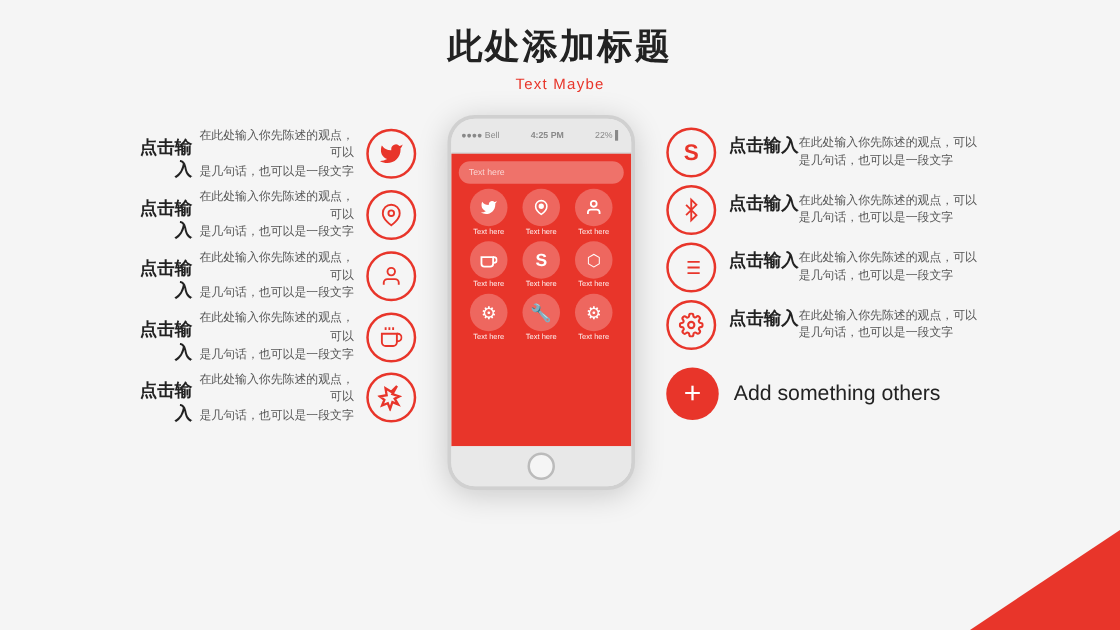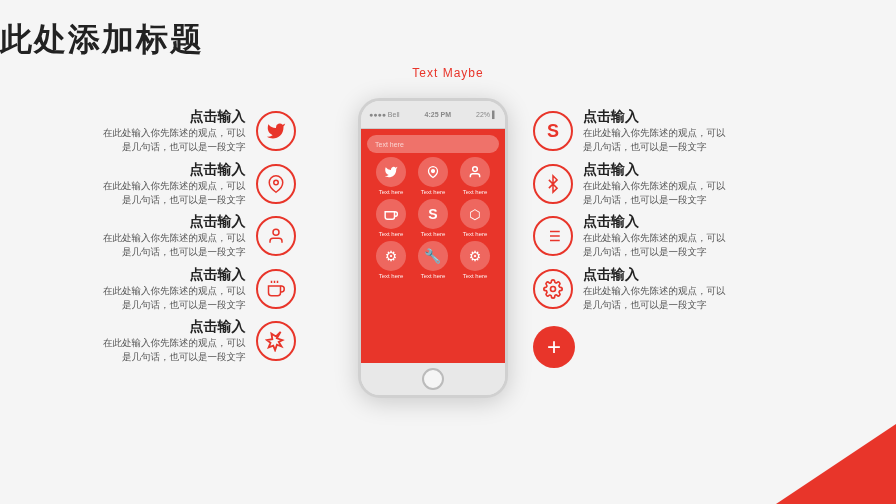--- a/index.html
+++ b/index.html
@@ -14,22 +14,22 @@
     .bg-corner {
       position: absolute;
       bottom: 0;
       right: 0;
       width: 120px;
       height: 80px;
       background: #e8352a;
       clip-path: polygon(100% 0, 100% 100%, 0 100%);
     }
     .main-title {
-      text-align: left;
-      font-size: 32px;
+      text-align: center;
+      font-size: 28px;
       font-weight: bold;
       color: #222;
       margin-top: 18px;
       letter-spacing: 2px;
     }
     .sub-title {
       text-align: center;
       font-size: 12px;
       color: #e8352a;
       margin-top: 4px;
@@ -64,21 +64,21 @@
       display: flex;
       flex-direction: row;
       align-items: center;
       gap: 10px;
     }
     .feature-item.right-item {
       flex-direction: row;
     }
     .feature-text {
       display: flex;
-      flex-direction: column;
+      flex-direction: row;
       align-items: flex-end;
       text-align: right;
     }
     .feature-text.right-text {
       align-items: flex-start;
       text-align: left;
     }
     .feature-title {
       font-size: 14px;
       font-weight: bold;
@@ -437,16 +437,17 @@
       <div class="feature-text right-text">
         <span class="feature-title">点击输入</span>
         <span class="feature-desc">在此处输入你先陈述的观点，可以<br>是几句话，也可以是一段文字</span>
       </div>
     </div>
 
     <div class="add-item">
       <div class="add-circle">
         <span style="font-size:24px;line-height:1">+</span>
       </div>
+      <span class="add-label">Add something others</span>
     </div>
   </div>
 
 </div>
 
 </body></html>

